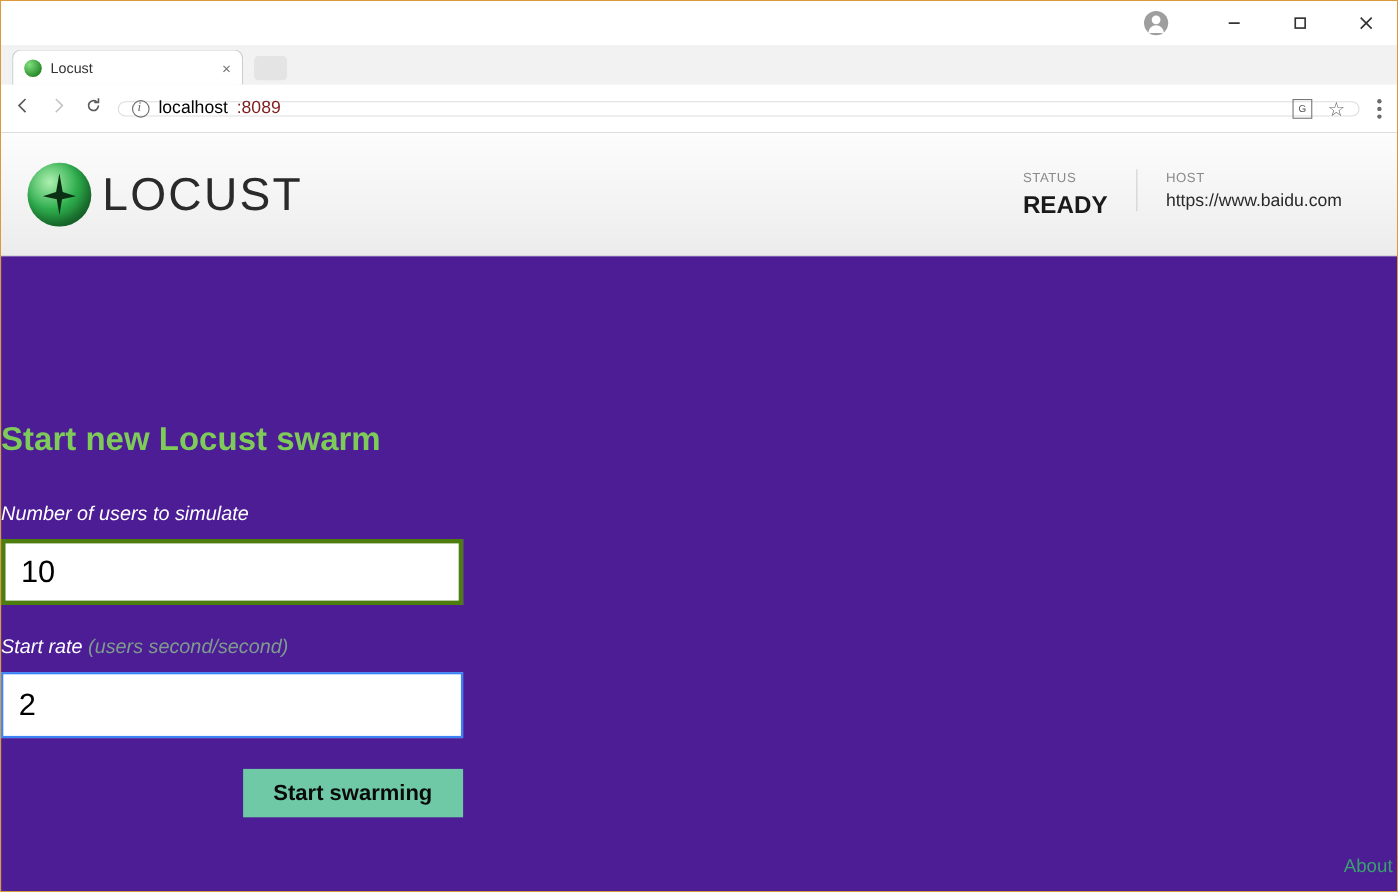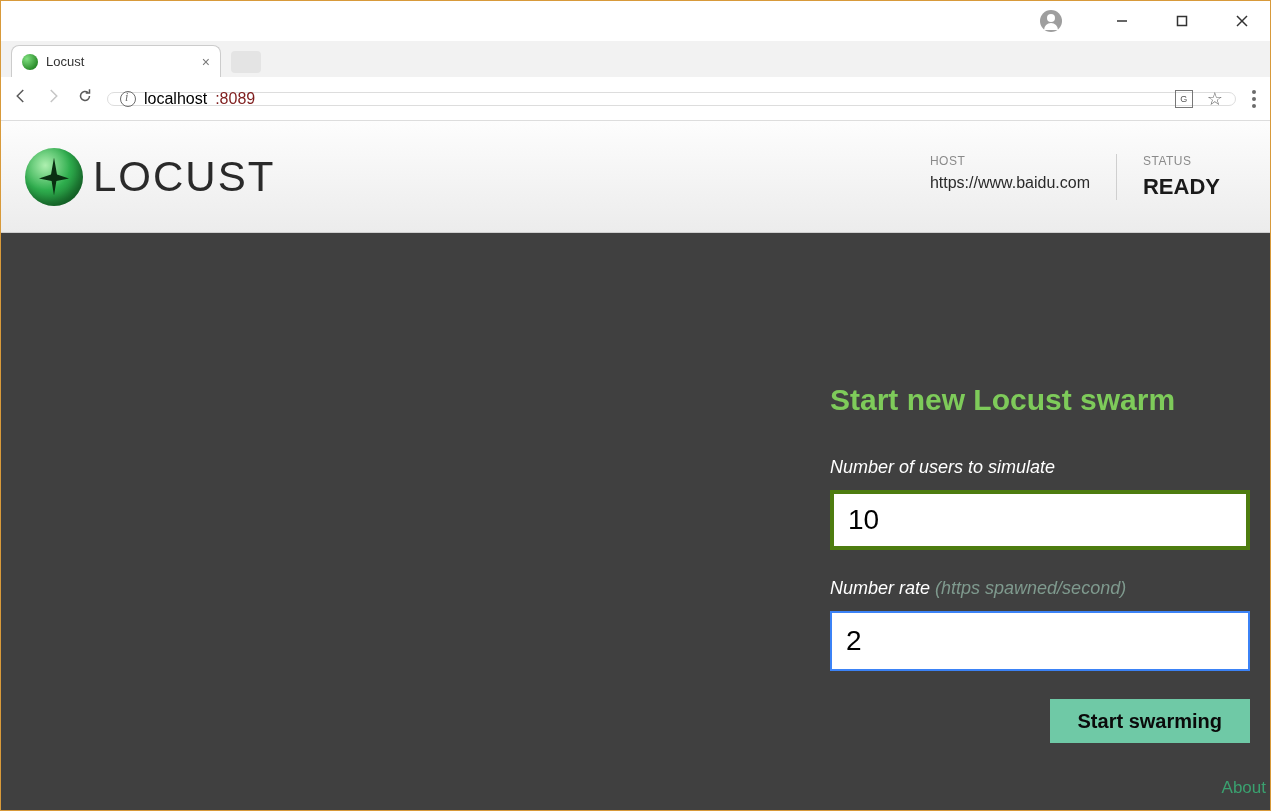--- a/index.html
+++ b/index.html
@@ -43,21 +43,21 @@
   .logo-mark::after{content:""; position:absolute; left:14px; top:10px; width:30px; height:38px; background:#0a2f12; clip-path: polygon(50% 0, 60% 45%, 100% 55%, 58% 62%, 50% 100%, 42% 62%, 0 55%, 40% 45%);}
   .logo-word{ font-size:42px; letter-spacing:2px; font-weight:300; color:#2a2a2a; font-family: "Segoe UI", Arial, sans-serif;}
   .hdr-right{ margin-left:auto; display:flex; align-items:flex-start;}
   .hdr-block{ padding: 0 26px; }
   .hdr-block + .hdr-block { border-left:1px solid #cfcfcf; }
   .hdr-label{ font-size:12px; color:#8a8a8a; letter-spacing:.5px; margin-bottom:6px;}
   .hdr-value{ font-size:16px; color:#2a2a2a;}
   .hdr-status{ font-size:22px; font-weight:900; color:#1a1a1a;}
 
   
-  .app-main{ flex:1; background:#404040; position:relative; display:flex; justify-content:flex-end; padding-top:150px; color:#fff;}
+  .app-main{ flex:1; background:#4c1d95; position:relative; display:flex; justify-content:flex-start; padding-top:150px; color:#fff;}
   .panel{ width:440px; }
   .panel h1{ color:#7ecb5a; font-size:30px; font-weight:700; margin-bottom:40px;}
   .field{ margin-bottom:28px;}
   .field-label{ font-size:18px; margin-bottom:12px; color:#fff;font-style:italic;}
   .field-label .hint{ color:#7f9a8e;}
   .field input{ width:420px; height:60px; background:#fff; border:4px solid #4d7c0f; font-size:28px; padding:0 14px; color:#000; outline:none;}
   .field input.focused{ border:2px solid #3b82f6;}
   .actions{ display:flex; justify-content:flex-end; width:420px; margin-top:4px;}
   .swarm-btn{ background:#6fc9a6; color:#0a0a0a; border:none; height:44px; padding:0 28px; font-size:20px; font-weight:700; cursor:pointer;}
   .about-link{ position:absolute; right:4px; bottom:12px; color:#3aa06f; font-size:17px; text-decoration:none;}
@@ -127,42 +127,42 @@
     </div>
 </div>
 
 <div class="app-header">
   <div class="logo">
     <div class="logo-mark"></div>
     <div class="logo-word">LOCUST</div>
   </div>
   <div class="hdr-right">
     <div class="hdr-block">
+      <div class="hdr-label">STATUS</div>
+      <div class="hdr-status">READY</div>
+    </div>
+    <div class="hdr-block">
       <div class="hdr-label">HOST</div>
       <div class="hdr-value">https://www.baidu.com</div>
-    </div>
-    <div class="hdr-block">
-      <div class="hdr-label">STATUS</div>
-      <div class="hdr-status">READY</div>
     </div>
   </div>
 </div>
 
 <div class="app-main">
   <div class="panel">
     <h1>Start new Locust swarm</h1>
 
     <div class="field">
       <div class="field-label">Number of users to simulate</div>
       <input type="text" value="10" style="">
     </div>
 
     <div class="field">
       <div class="field-label">
-        <span>Number rate </span><span class="hint">(https spawned/second)</span>
+        <span>Start rate </span><span class="hint">(users second/second)</span>
       </div>
       <input type="text" class="focused" value="2" style="">
     </div>
 
     <div class="actions">
       <button class="swarm-btn">Start swarming</button>
     </div>
   </div>
 
   <a href="#" class="about-link">About</a>

